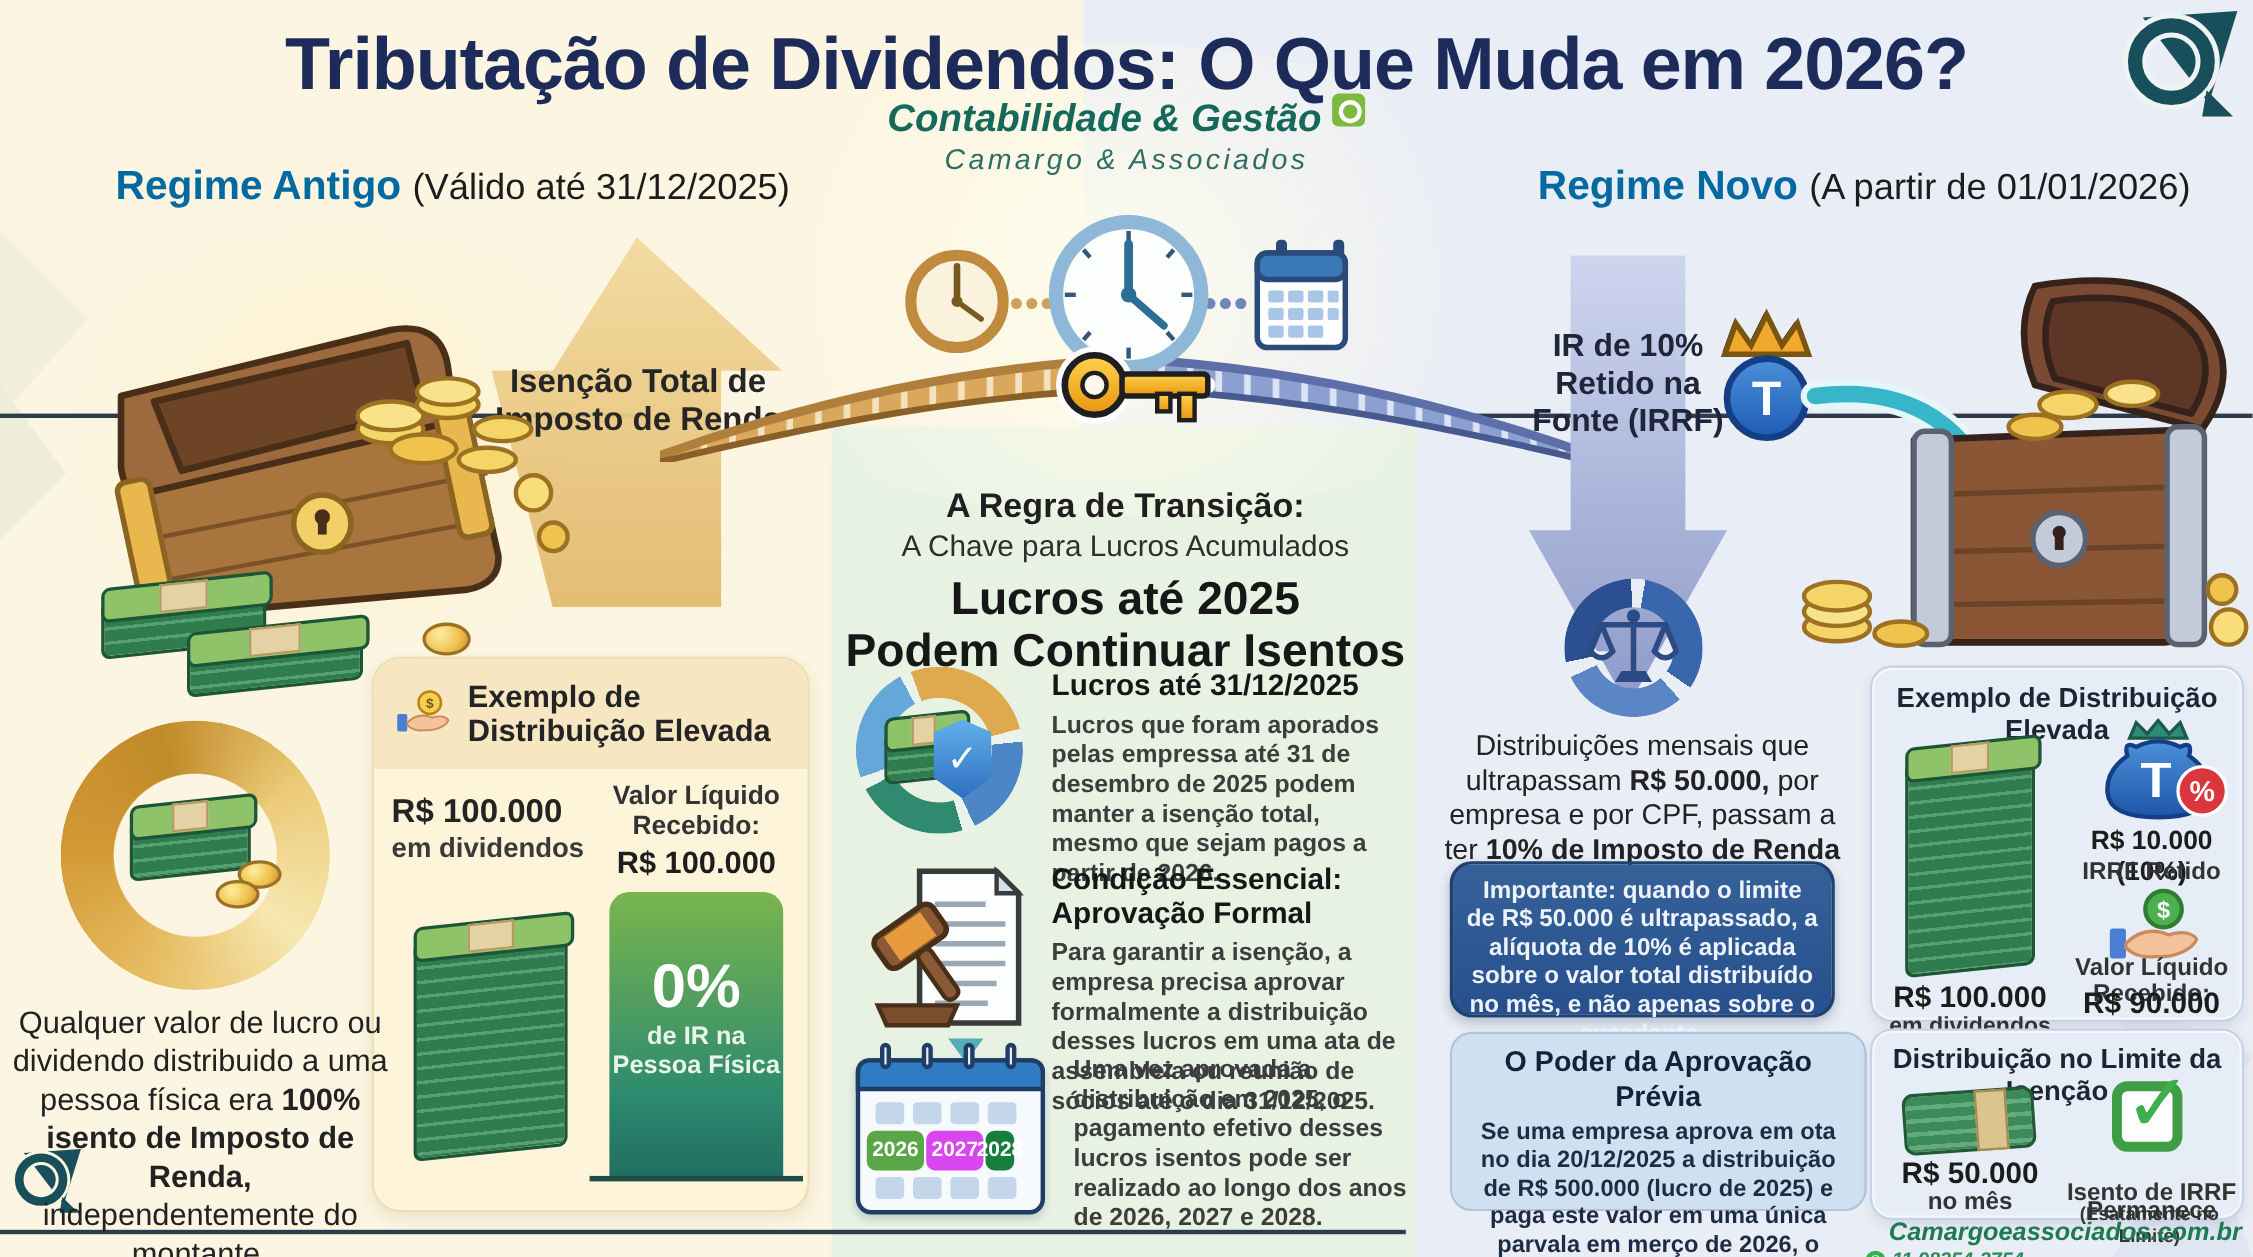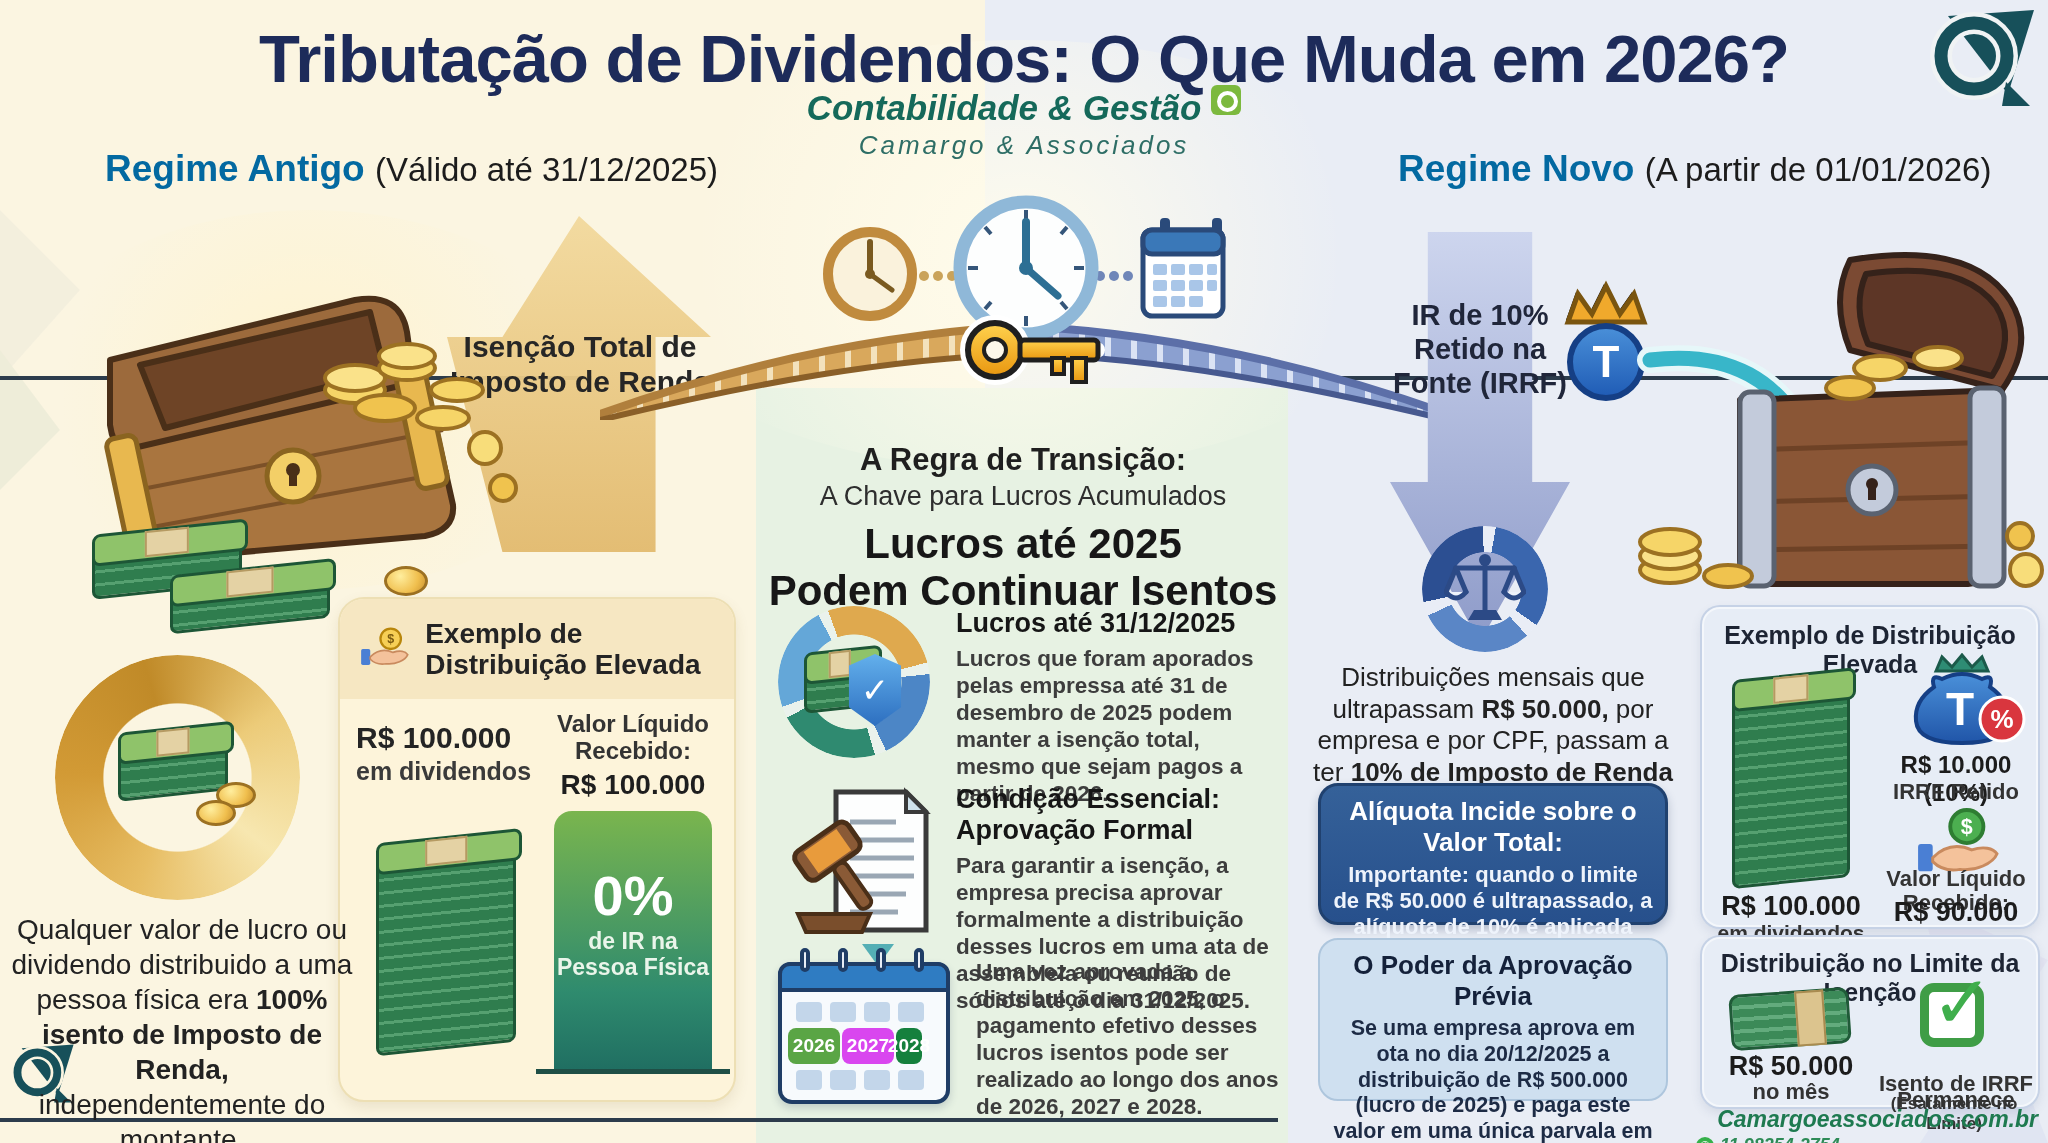--- a/index.html
+++ b/index.html
@@ -91,21 +91,21 @@
   .chip{position:absolute;top:62px;height:36px;width:52px;border-radius:8px;color:#fff;font-size:19px;font-weight:bold;display:flex;align-items:center;justify-content:center;text-align:center;}
 
   
   .scales-ring{left:1422px;top:526px;width:126px;height:126px;border-radius:50%;
     background:conic-gradient(from 10deg,#3a66ae 0 115deg,#e9edf6 115deg 128deg,#5a86c6 128deg 235deg,#e9edf6 235deg 248deg,#2c4f92 248deg 348deg,#e9edf6 348deg);
     -webkit-mask:radial-gradient(closest-side,transparent 58%,#000 59%);mask:radial-gradient(closest-side,transparent 58%,#000 59%);}
   .scales-para{left:1300px;top:662px;width:386px;font-size:26px;color:#222;line-height:1.22;}
   .bluebox{left:1318px;top:783px;width:350px;height:142px;background:linear-gradient(180deg,#356199,#27508c);border:3px solid #20416f;border-radius:20px;padding:10px 12px;box-shadow:0 5px 10px rgba(30,50,90,.25);}
   .bluebox .bt{font-size:26px;font-weight:bold;color:#fff;margin-bottom:4px;}
   .bluebox .bb{font-size:22px;color:#eef3fb;line-height:1.18;font-weight:bold;}
-  .aprov{left:1318px;top:938px;width:350px;height:163px;background:#cfe0f0;border:2px solid #aec6dd;border-radius:20px;padding:10px 12px;}
+  .aprov{left:1318px;top:938px;width:379px;height:163px;background:#cfe0f0;border:2px solid #aec6dd;border-radius:20px;padding:10px 12px;}
   .aprov .bt{font-size:26px;font-weight:bold;color:#14213a;margin-bottom:4px;}
   .aprov .bb{font-size:21.5px;color:#1d2b45;line-height:1.2;font-weight:bold;}
 
   .card{background:#e7edf6;border:2px solid #f4f7fb;border-radius:18px;box-shadow:0 0 0 2px #c6d2e6,0 5px 12px rgba(60,80,120,.15);}
   .card-r1{left:1702px;top:607px;width:336px;height:320px;}
   .card-r2{left:1702px;top:937px;width:336px;height:170px;}
   .card-title{font-size:25px;font-weight:bold;color:#1d2433;}
   .v-big{font-size:27px;font-weight:bold;color:#1c1c1c;}
   .v-cap{font-size:22px;font-weight:bold;color:#333;}
   .checkbox-ic{position:relative;width:64px;height:64px;border:9px solid #3f9d46;border-radius:14px;background:#fff;}
@@ -457,21 +457,20 @@
     </g>
     <circle cx="41" cy="12" r="6" fill="#2c4a86"></circle>
     <path d="M24,72 L58,72 L52,62 L30,62 Z" fill="#2c4a86"></path>
   </svg>
 
   <div class="abs scales-para c">
     <span>Distribuições mensais que ultrapassam </span><b>R$ 50.000,</b><span> por empresa e por CPF, passam a ter </span><b>10% de Imposto de Renda</b><b> retido na fonte.</b>
   </div>
 
   <div class="abs bluebox c">
-    <div class="bt">Alíquota Incide sobre o Valor Total:</div>
     <div class="bb"><b>Importante:</b><span> quando o limite de R$ 50.000 é ultrapassado, a alíquota de 10% é aplicada sobre o valor total distribuído no mês, e não apenas sobre o excedente.</span></div>
   </div>
 
   <div class="abs aprov c">
     <div class="bt">O Poder da Aprovação Prévia</div>
     <div class="bb">Se uma empresa aprova em ota no dia 20/12/2025 a distribuição de R$ 500.000 (lucro de 2025) e paga este valor em uma única parvala em merço de 2026, o sócio receberá oe R$ 500.000 integralmente, sem retenção de IR.</div>
   </div>
 
   <div class="abs card card-r1">
     <div class="abs card-title c" style="left:0;top:12px;width:100%;">Exemplo de Distribuição Elevada</div>

